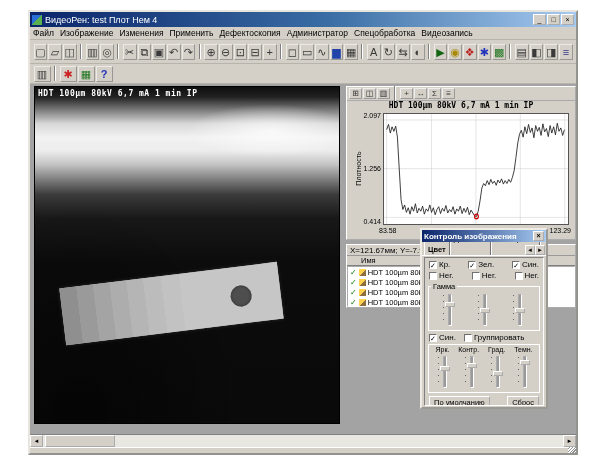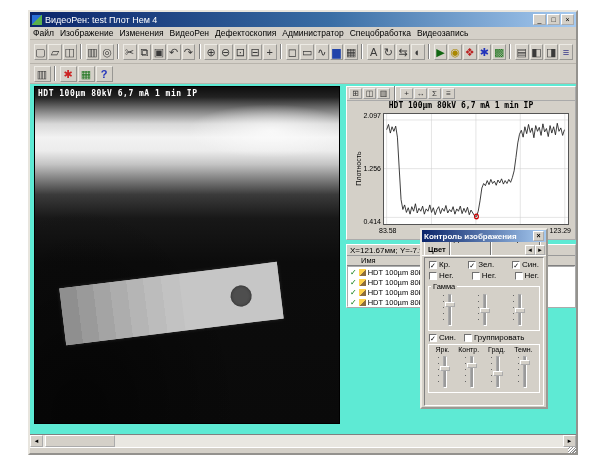--- a/index.html
+++ b/index.html
@@ -26,21 +26,21 @@
 
   
   .toolbar{display:flex;align-items:center;padding:1px 3px;border-bottom:1px solid #b8b4ac;overflow:hidden}
   #toolbar1{height:24px;flex:0 0 24px}
   #toolbar2{height:20px;flex:0 0 20px}
   .tbtn{width:17px;height:16px;margin:0 0.5px;display:inline-flex;align-items:center;justify-content:center;
         font-size:11px;line-height:16px;color:#3a3a3a;background:#d4d0c8;border:1px outset #eceae4}
   .tsep{width:2px;height:15px;margin:0 3px;border-left:1px solid #808080;border-right:1px solid #fff}
 
   
-  .client{flex:1;position:relative;background:#5eead4;overflow:hidden}
+  .client{flex:1;position:relative;background:#a3a3a3;overflow:hidden}
 
   
   .image-panel{position:absolute;left:4px;top:2px;width:306px;height:338px;background:#060606;overflow:hidden;border:1px solid #000}
   .img-caption{position:absolute;left:3px;top:2px;z-index:5;color:#fff;
                font:bold 8px "DejaVu Sans Mono",monospace;letter-spacing:.5px}
   .img-band{position:absolute;inset:0;
     background:linear-gradient(180deg,#0e0e0e 0%,#222 3%,#7f7f7f 7%,#d8d8d8 11%,#f2f2f2 15%,
                #ececec 19%,#c4c4c4 23%,#868686 27%,#3b3b3b 32%,#181818 39%,#0c0c0c 52%,#0a0a0a 100%)}
   .img-glow{position:absolute;left:50%;top:5%;width:55%;height:16%;
             background:radial-gradient(ellipse,rgba(255,255,255,.75),transparent 70%)}
@@ -147,21 +147,21 @@
     <span class="spacer"></span>
     <span class="tb-win-btn">_</span>
     <span class="tb-win-btn">□</span>
     <span class="tb-win-btn">×</span>
   </div>
 
   <div class="menubar" id="menubar">
       <span class="menu-item">Файл</span>
       <span class="menu-item">Изображение</span>
       <span class="menu-item">Изменения</span>
-      <span class="menu-item">ВидеоРен</span>
+      <span class="menu-item">Применить</span>
       <span class="menu-item">Дефектоскопия</span>
       <span class="menu-item">Администратор</span>
       <span class="menu-item">Спецобработка</span>
       <span class="menu-item">Видеозапись</span>
     </div>
 
   <div class="toolbar" id="toolbar1">
       <span class="tbtn">▢</span>
       <span class="tbtn">▱</span>
       <span class="tbtn">◫</span>
@@ -392,16 +392,20 @@
               <span class="thumb" style="--t:24%"></span>
             </span>
           <span class="vslider">
               <span class="thumb" style="--t:46%"></span>
             </span>
           <span class="vslider">
               <span class="thumb" style="--t:18%"></span>
             </span>
         </div>
       </div>
+      <div class="defrow">
+        <span class="sbtn">По умолчанию</span>
+        <span class="sbtn">Сброс</span>
+      </div>
     </div>
   </div>
 
 </div>
 
 </body></html>

